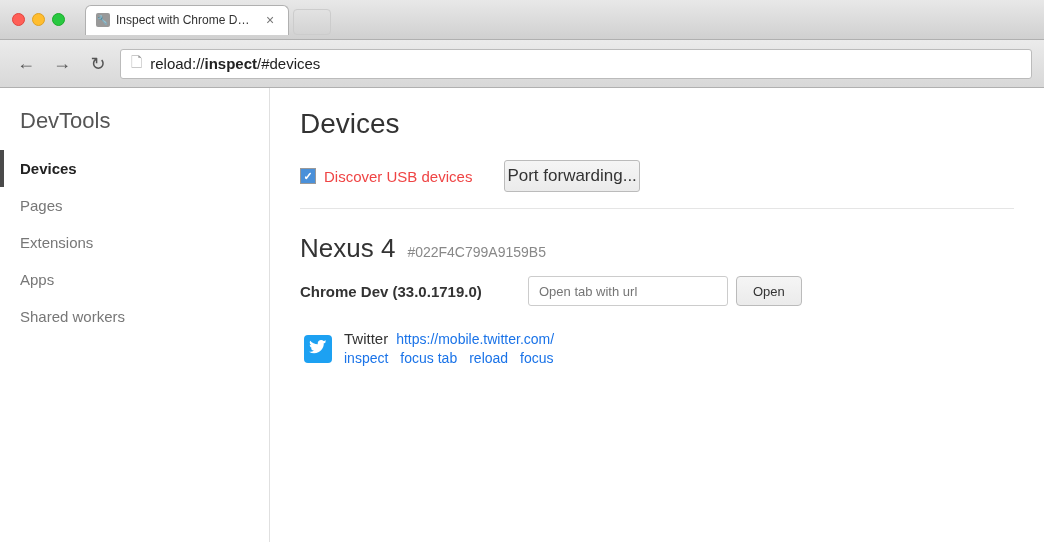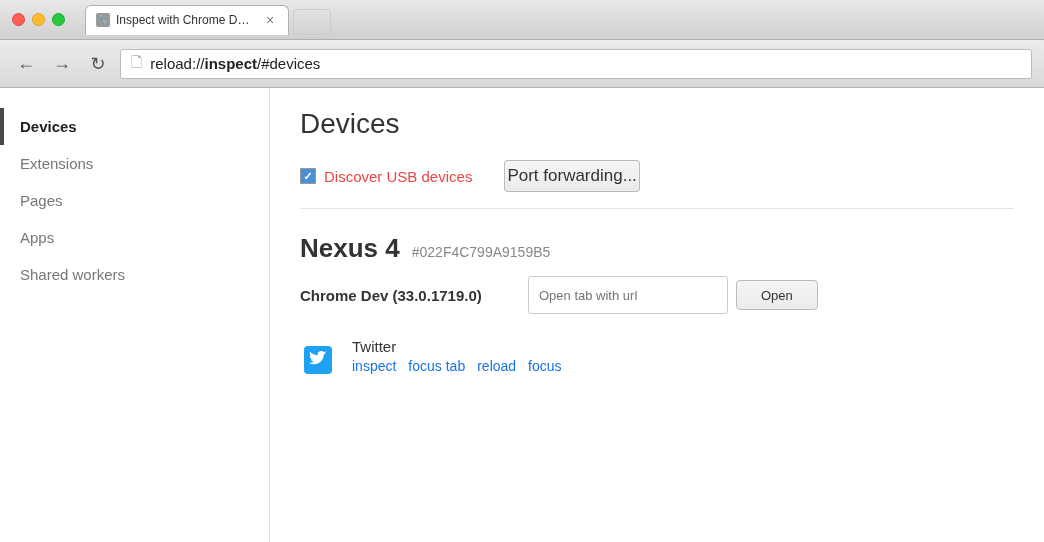--- a/index.html
+++ b/index.html
@@ -239,21 +239,21 @@
 
     
     .device-heading {
       display: flex;
       align-items: baseline;
       gap: 12px;
       margin-bottom: 12px;
     }
     .device-name {
       font-size: 26px;
-      font-weight: bold;
+      font-weight: normal;
       color: #333;
     }
     .device-id {
       font-size: 14px;
       color: #888;
     }
 
     
     .browser-row {
       display: flex;
@@ -267,39 +267,39 @@
       color: #333;
       min-width: 220px;
     }
     .url-input {
       border: 1px solid #ccc;
       border-radius: 3px;
       padding: 5px 10px;
       font-size: 13px;
       color: #aaa;
       width: 200px;
-      height: 38px;
+      height: 30px;
       outline: none;
     }
     .open-btn {
       background: linear-gradient(to bottom, #f5f5f5, #ebebeb);
       border: 1px solid #bbb;
       border-radius: 4px;
-      padding: 5px 24px;
+      padding: 5px 16px;
       font-size: 13px;
       color: #333;
       cursor: pointer;
       height: 30px;
     }
 
     
     .page-row {
       display: flex;
-      align-items: flex-end;
-      gap: 20px;
+      align-items: center;
+      gap: 12px;
       margin-left: 4px;
       margin-top: 24px;
     }
     .twitter-icon {
       width: 28px;
       height: 28px;
       background: #1da1f2;
       border-radius: 4px;
       display: flex;
       align-items: center;
@@ -371,23 +371,24 @@
     <span class="address-bar-icon">🗋</span>
     <span class="address-text">
       <span>reload://</span><span class="bold">inspect</span><span>/#devices</span>
     </span>
   </div>
 </div>
 
 <div class="content-area">
 
   <div class="sidebar">
+    <div class="sidebar-title">DevTools</div>
     <a class="sidebar-item active">Devices</a>
+    <a class="sidebar-item">Pages</a>
     <a class="sidebar-item">Extensions</a>
-    <a class="sidebar-item">Pages</a>
     <a class="sidebar-item">Apps</a>
     <a class="sidebar-item">Shared workers</a>
   </div>
 
   <div class="main-content">
     <h1 class="main-title">Devices</h1>
 
     <div class="discover-row">
       <div class="checkbox-wrapper">
         <div class="checkbox"></div>
@@ -409,20 +410,21 @@
 
     <div class="page-row">
       <div class="twitter-icon">
         <svg viewBox="0 0 24 24" width="18" height="18" fill="white" xmlns="http://www.w3.org/2000/svg">
           <path d="M23 3a10.9 10.9 0 01-3.14 1.53A4.48 4.48 0 0022.43.36a9 9 0 01-2.88 1.1A4.52 4.52 0 0016.11 0c-2.5 0-4.52 2.02-4.52 4.52 0 .35.04.7.11 1.03C7.69 5.4 4.07 3.6 1.64.9A4.51 4.51 0 001 3.15c0 1.57.8 2.95 2.02 3.76A4.5 4.5 0 01.96 6.4v.06c0 2.19 1.56 4.02 3.63 4.43a4.55 4.55 0 01-2.04.08c.57 1.79 2.24 3.09 4.21 3.13A9.05 9.05 0 010 15.54a12.76 12.76 0 006.92 2.03c8.3 0 12.84-6.88 12.84-12.85 0-.2 0-.39-.01-.58A9.18 9.18 0 0023 3z"></path>
         </svg>
       </div>
       <div class="page-info">
         <div class="page-title-row">
           <span class="page-name">Twitter</span>
+          <span class="page-url">https://mobile.twitter.com/</span>
         </div>
         <div class="page-actions">
           <a class="page-action-link">inspect</a>
           <a class="page-action-link">focus tab</a>
           <a class="page-action-link">reload</a>
           <a class="page-action-link">focus</a>
         </div>
       </div>
     </div>
 

